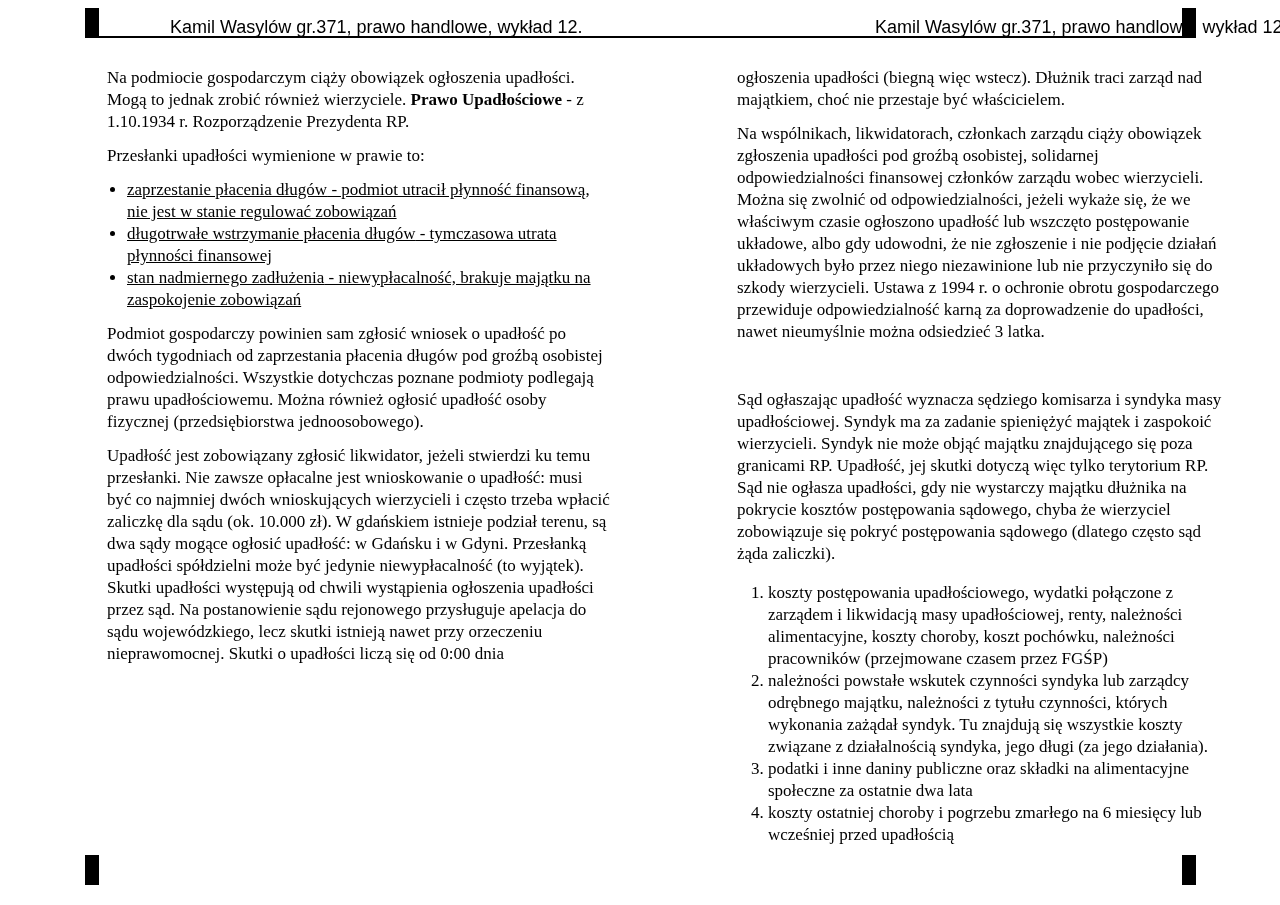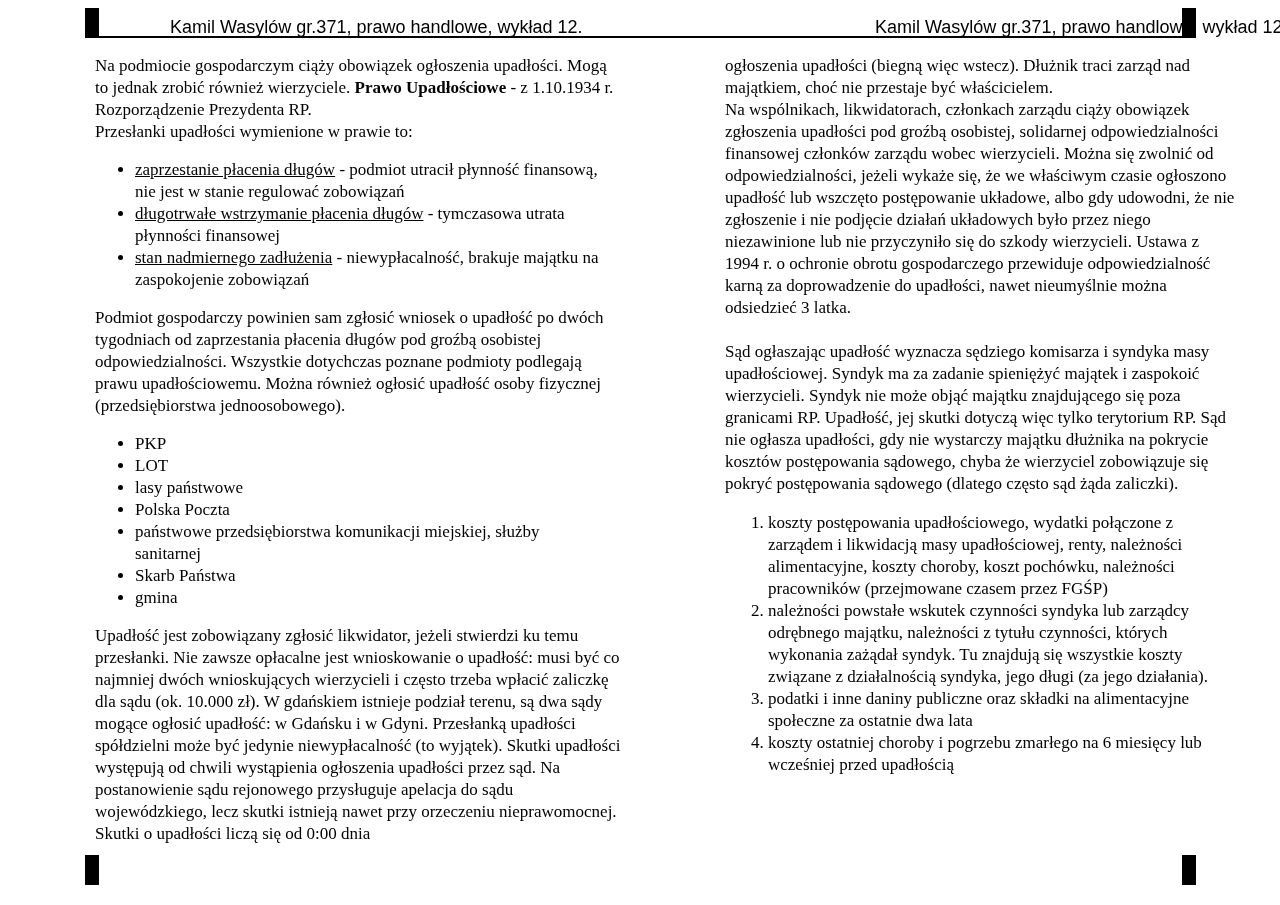--- a/index.html
+++ b/index.html
@@ -46,27 +46,28 @@
     width: 1140px;
     display: flex;
   }
   .col {
     font-size: 17px;
     line-height: 22px;
     text-align: left;
   }
   .col-left  { width: 527px; margin-right: 103px; }
   .col-right { width: 510px; }
-  p { margin: 0; }
+  p { margin: 12px; }
   .bold { font-weight: bold; }
   .u { text-decoration: underline; }
   ul.doc-list {
-    margin: 16px;
+    margin: 8px;
     padding-left: 24px;
     list-style: disc;
+    text-decoration: underline;
   }
   ol.doc-list {
     margin: 17px;
     padding-left: 26px;
     list-style: decimal;
   }
   ul.doc-list li, ol.doc-list li { margin: 0; }
   .blank-line { height: 22px; }
 </style>
 </head>
@@ -87,29 +88,20 @@
 
     <div class="col col-left">
       <p><span>Na podmiocie gospodarczym ciąży obowiązek ogłoszenia upadłości. Mogą to jednak zrobić również wierzyciele. </span><span class="bold">Prawo Upadłościowe</span><span> - z 1.10.1934 r. Rozporządzenie Prezydenta RP.</span></p>
       <p>Przesłanki upadłości wymienione w prawie to:</p>
       <ul class="doc-list">
         <li><span class="u">zaprzestanie płacenia długów</span><span> - podmiot utracił płynność finansową, nie jest w stanie regulować zobowiązań</span></li>
         <li><span class="u">długotrwałe wstrzymanie płacenia długów</span><span> - tymczasowa utrata płynności finansowej</span></li>
         <li><span class="u">stan nadmiernego zadłużenia</span><span> - niewypłacalność, brakuje majątku na zaspokojenie zobowiązań</span></li>
       </ul>
       <p>Podmiot gospodarczy powinien sam zgłosić wniosek o upadłość po dwóch tygodniach od zaprzestania płacenia długów pod groźbą osobistej odpowiedzialności. Wszystkie dotychczas poznane podmioty podlegają prawu upadłościowemu. Można również ogłosić upadłość osoby fizycznej (przedsiębiorstwa jednoosobowego).</p>
-      <ul class="doc-list">
-        <li>PKP</li>
-        <li>LOT</li>
-        <li>lasy państwowe</li>
-        <li>Polska Poczta</li>
-        <li>państwowe przedsiębiorstwa komunikacji miejskiej, służby sanitarnej</li>
-        <li>Skarb Państwa</li>
-        <li>gmina</li>
-      </ul>
       <p>Upadłość jest zobowiązany zgłosić likwidator, jeżeli stwierdzi ku temu przesłanki. Nie zawsze opłacalne jest wnioskowanie o upadłość: musi być co najmniej dwóch wnioskujących wierzycieli i często trzeba wpłacić zaliczkę dla sądu (ok. 10.000 zł). W gdańskiem istnieje podział terenu, są dwa sądy mogące ogłosić upadłość: w Gdańsku i w Gdyni. Przesłanką upadłości spółdzielni może być jedynie niewypłacalność (to wyjątek). Skutki upadłości występują od chwili wystąpienia ogłoszenia upadłości przez sąd. Na postanowienie sądu rejonowego przysługuje apelacja do sądu wojewódzkiego, lecz skutki istnieją nawet przy orzeczeniu nieprawomocnej. Skutki o upadłości liczą się od 0:00 dnia</p>
     </div>
 
     <div class="col col-right">
       <p>ogłoszenia upadłości (biegną więc wstecz). Dłużnik traci zarząd nad majątkiem, choć nie przestaje być właścicielem.</p>
       <p>Na wspólnikach, likwidatorach, członkach zarządu ciąży obowiązek zgłoszenia upadłości pod groźbą osobistej, solidarnej odpowiedzialności finansowej członków zarządu wobec wierzycieli. Można się zwolnić od odpowiedzialności, jeżeli wykaże się, że we właściwym czasie ogłoszono upadłość lub wszczęto postępowanie układowe, albo gdy udowodni, że nie zgłoszenie i nie podjęcie działań układowych było przez niego niezawinione lub nie przyczyniło się do szkody wierzycieli. Ustawa z 1994 r. o ochronie obrotu gospodarczego przewiduje odpowiedzialność karną za doprowadzenie do upadłości, nawet nieumyślnie można odsiedzieć 3 latka.</p>
       <div class="blank-line"></div>
       <p>Sąd ogłaszając upadłość wyznacza sędziego komisarza i syndyka masy upadłościowej. Syndyk ma za zadanie spieniężyć majątek i zaspokoić wierzycieli. Syndyk nie może objąć majątku znajdującego się poza granicami RP. Upadłość, jej skutki dotyczą więc tylko terytorium RP. Sąd nie ogłasza upadłości, gdy nie wystarczy majątku dłużnika na pokrycie kosztów postępowania sądowego, chyba że wierzyciel zobowiązuje się pokryć postępowania sądowego (dlatego często sąd żąda zaliczki).</p>
       <ol class="doc-list">
         <li>koszty postępowania upadłościowego, wydatki połączone z zarządem i likwidacją masy upadłościowej, renty, należności alimentacyjne, koszty choroby, koszt pochówku, należności pracowników (przejmowane czasem przez FGŚP)</li>

